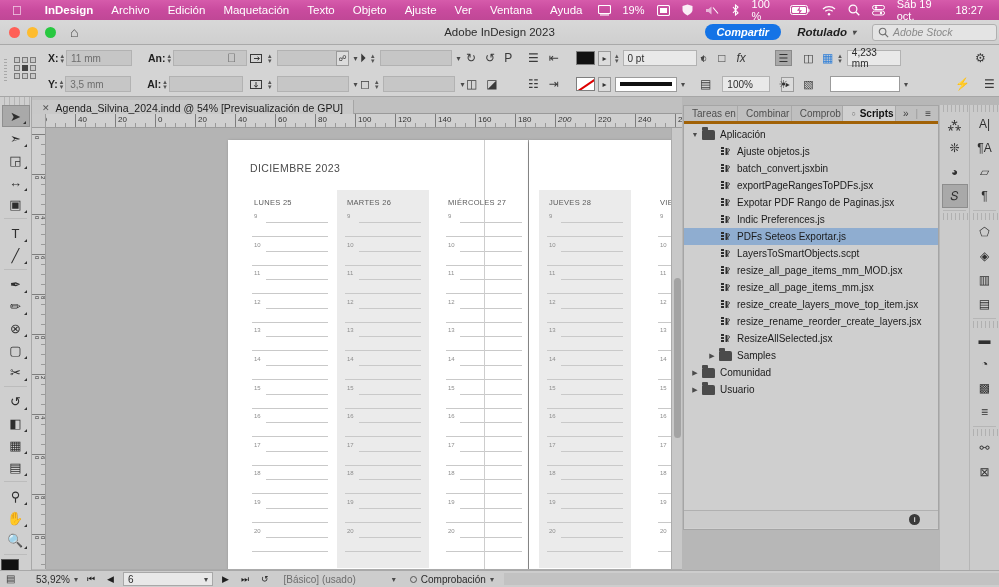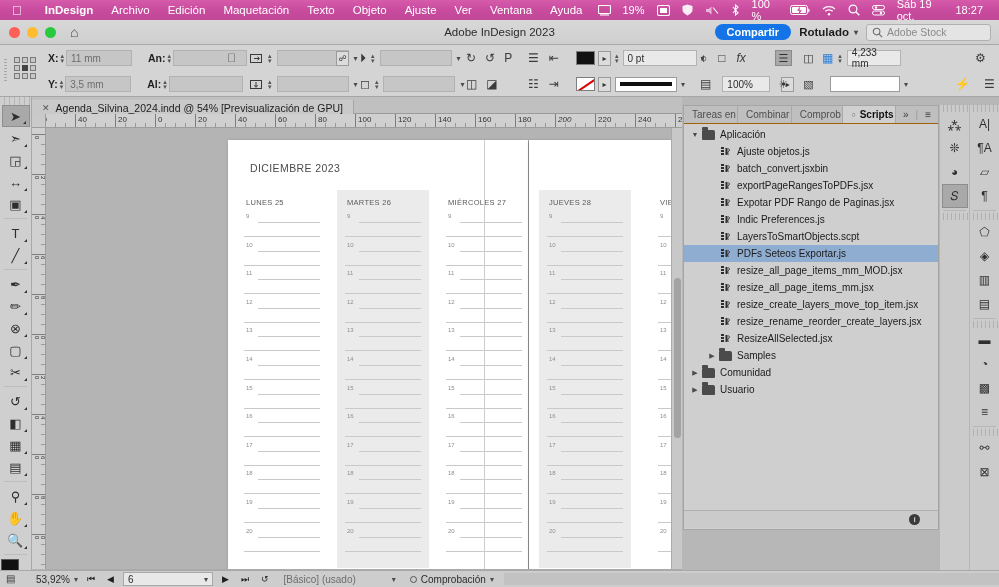--- a/index.html
+++ b/index.html
@@ -32,21 +32,21 @@
     display: flex; align-items: center;
   }
   .traffic { display: flex; gap: 7px; padding-left: 9px; }
   .dot { width: 11px; height: 11px; border-radius: 50%; }
   .dot.r { background: #ff5f57; } .dot.y { background: #febc2e; } .dot.g { background: #28c840; }
   .home-ic { margin-left: 14px; color: #4a4a4a; font-size: 14px; line-height: 1; }
   .title-c {
     position: absolute; left: 0; right: 0; text-align: center;
     font-size: 11.5px; color: #2b2b2b; pointer-events: none;
   }
-  .tb-right { margin-left: auto; display: flex; align-items: center; gap: 8px; padding-right: 8px; }
+  .tb-right { margin-left: auto; display: flex; align-items: center; gap: 16px; padding-right: 2px; font-style: italic; }
   .share-btn {
     background: #1473e6; color: #fff; font-size: 11px; font-weight: bold;
     border-radius: 9px; padding: 2px 12px;
   }
   .rotulado { font-size: 11.5px; color: #1d1d1d; font-weight: bold; display: flex; align-items: center; gap: 5px; }
   .stock-search {
     width: 125px; height: 17px; background: #e4e4e4; border: 1px solid #b0b0b0;
     border-radius: 3px; display: flex; align-items: center; gap: 4px; padding: 0 5px;
     font-size: 10.5px; color: #8a8a8a;
   }
@@ -155,21 +155,21 @@
   .fillstroke { position:relative; width:30px; height:30px; margin:4px auto 2px; }
   .fillstroke .fsq { position:absolute; left:0; top:0; width:18px; height:18px; background:#111; border:1px solid #555; }
   .fillstroke .ssq { position:absolute; left:11px; top:11px; width:18px; height:18px; background:#fff; border:2px solid #222; }
   .fillstroke .ssq::after { content:''; position:absolute; left:-1px; top:6px; width:20px; height:1.5px; background:#d00; transform:rotate(-38deg); }
 
   
   .dock {
     position:absolute; left:683px; top:105px; width:256px; height:425px;
     background:#d0d0d0; border:1px solid #a5a5a5;
   }
-  .dock-tabs { height:18px; display:flex; background:#bfbfbf; border-bottom:1px solid #a16207; align-items:stretch; }
+  .dock-tabs { height:18px; display:flex; background:#bfbfbf; border-bottom:3px solid #a16207; align-items:stretch; }
   .ptab {
     display:flex; align-items:center; gap:4px; padding:0 8px; font-size:10px; color:#4e4e4e;
     border-right:1px solid #a9a9a9; max-width:62px; overflow:hidden; white-space:nowrap;
   }
   .ptab.active { background:#d0d0d0; color:#111; font-weight:bold; }
   .ptab .cyc { font-size:7px; color:#555; }
   .dock-tabs .endz { margin-left:auto; display:flex; align-items:center; gap:7px; padding:0 7px; font-size:10px; color:#3a3a3a; }
   .scriptlist { height: 386px; background:#cfcfcf; overflow:hidden; padding-top:2px; }
   .srow { height:17px; display:flex; align-items:center; font-size:10px; color:#1b1b1b; }
   .srow.sel { background:#8fadd0; }
@@ -648,21 +648,21 @@
       <div class="vtick m" style="top: 416px;"></div>
       <div class="vtick m" style="top: 426px;"></div>
       <div class="vtick m" style="top: 436px;"></div>
     </div>
 
   <div class="canvas">
     <div class="pasteboard">
       <div class="page left">
         <div class="cal-title">DICIEMBRE 2023</div>
         <div id="leftDays">
-            <div class="daycol" style="left: 8px;">
+            <div class="daycol" style="left: 16px;">
               <div class="dayname">LUNES 25</div>
               <div style="margin-top: 6px;">
                 <div class="hour">
                   <span class="hn">9</span>
                   <span class="hline a"></span>
                   <span class="hline b"></span>
                 </div>
                 <div class="hour">
                   <span class="hn">10</span>
                   <span class="hline a"></span>
@@ -1123,47 +1123,47 @@
             <svg width="12" height="12" viewBox="0 0 12 12">
               <rect x="1" y="1" width="3" height="2" fill="#2d2d2d"></rect>
               <rect x="1" y="4" width="3" height="2" fill="#2d2d2d"></rect>
               <rect x="1" y="7" width="3" height="2" fill="#2d2d2d"></rect>
               <rect x="5.5" y="2" width="2" height="7" fill="#2d2d2d"></rect>
               <path d="M8.5 2.5 q2 1.5 0 3 q-2 1.5 0 3" fill="none" stroke="#2d2d2d" stroke-width="1"></path>
             </svg>
           </span>
           <span>Indic Preferences.js</span>
         </div>
-        <div class="srow">
-          <span style="width: 21px;"></span>
-          <span class="tw"></span>
-          <span class="js-ic">
-            <svg width="12" height="12" viewBox="0 0 12 12">
-              <rect x="1" y="1" width="3" height="2" fill="#2d2d2d"></rect>
-              <rect x="1" y="4" width="3" height="2" fill="#2d2d2d"></rect>
-              <rect x="1" y="7" width="3" height="2" fill="#2d2d2d"></rect>
-              <rect x="5.5" y="2" width="2" height="7" fill="#2d2d2d"></rect>
-              <path d="M8.5 2.5 q2 1.5 0 3 q-2 1.5 0 3" fill="none" stroke="#2d2d2d" stroke-width="1"></path>
-            </svg>
-          </span>
-          <span>LayersToSmartObjects.scpt</span>
-        </div>
         <div class="srow sel">
           <span style="width: 21px;"></span>
           <span class="tw"></span>
           <span class="js-ic">
             <svg width="12" height="12" viewBox="0 0 12 12">
               <rect x="1" y="1" width="3" height="2" fill="#2d2d2d"></rect>
               <rect x="1" y="4" width="3" height="2" fill="#2d2d2d"></rect>
               <rect x="1" y="7" width="3" height="2" fill="#2d2d2d"></rect>
               <rect x="5.5" y="2" width="2" height="7" fill="#2d2d2d"></rect>
               <path d="M8.5 2.5 q2 1.5 0 3 q-2 1.5 0 3" fill="none" stroke="#2d2d2d" stroke-width="1"></path>
             </svg>
           </span>
           <span>PDFs Seteos Exportar.js</span>
+        </div>
+        <div class="srow">
+          <span style="width: 21px;"></span>
+          <span class="tw"></span>
+          <span class="js-ic">
+            <svg width="12" height="12" viewBox="0 0 12 12">
+              <rect x="1" y="1" width="3" height="2" fill="#2d2d2d"></rect>
+              <rect x="1" y="4" width="3" height="2" fill="#2d2d2d"></rect>
+              <rect x="1" y="7" width="3" height="2" fill="#2d2d2d"></rect>
+              <rect x="5.5" y="2" width="2" height="7" fill="#2d2d2d"></rect>
+              <path d="M8.5 2.5 q2 1.5 0 3 q-2 1.5 0 3" fill="none" stroke="#2d2d2d" stroke-width="1"></path>
+            </svg>
+          </span>
+          <span>LayersToSmartObjects.scpt</span>
         </div>
         <div class="srow">
           <span style="width: 21px;"></span>
           <span class="tw"></span>
           <span class="js-ic">
             <svg width="12" height="12" viewBox="0 0 12 12">
               <rect x="1" y="1" width="3" height="2" fill="#2d2d2d"></rect>
               <rect x="1" y="4" width="3" height="2" fill="#2d2d2d"></rect>
               <rect x="1" y="7" width="3" height="2" fill="#2d2d2d"></rect>
               <rect x="5.5" y="2" width="2" height="7" fill="#2d2d2d"></rect>

